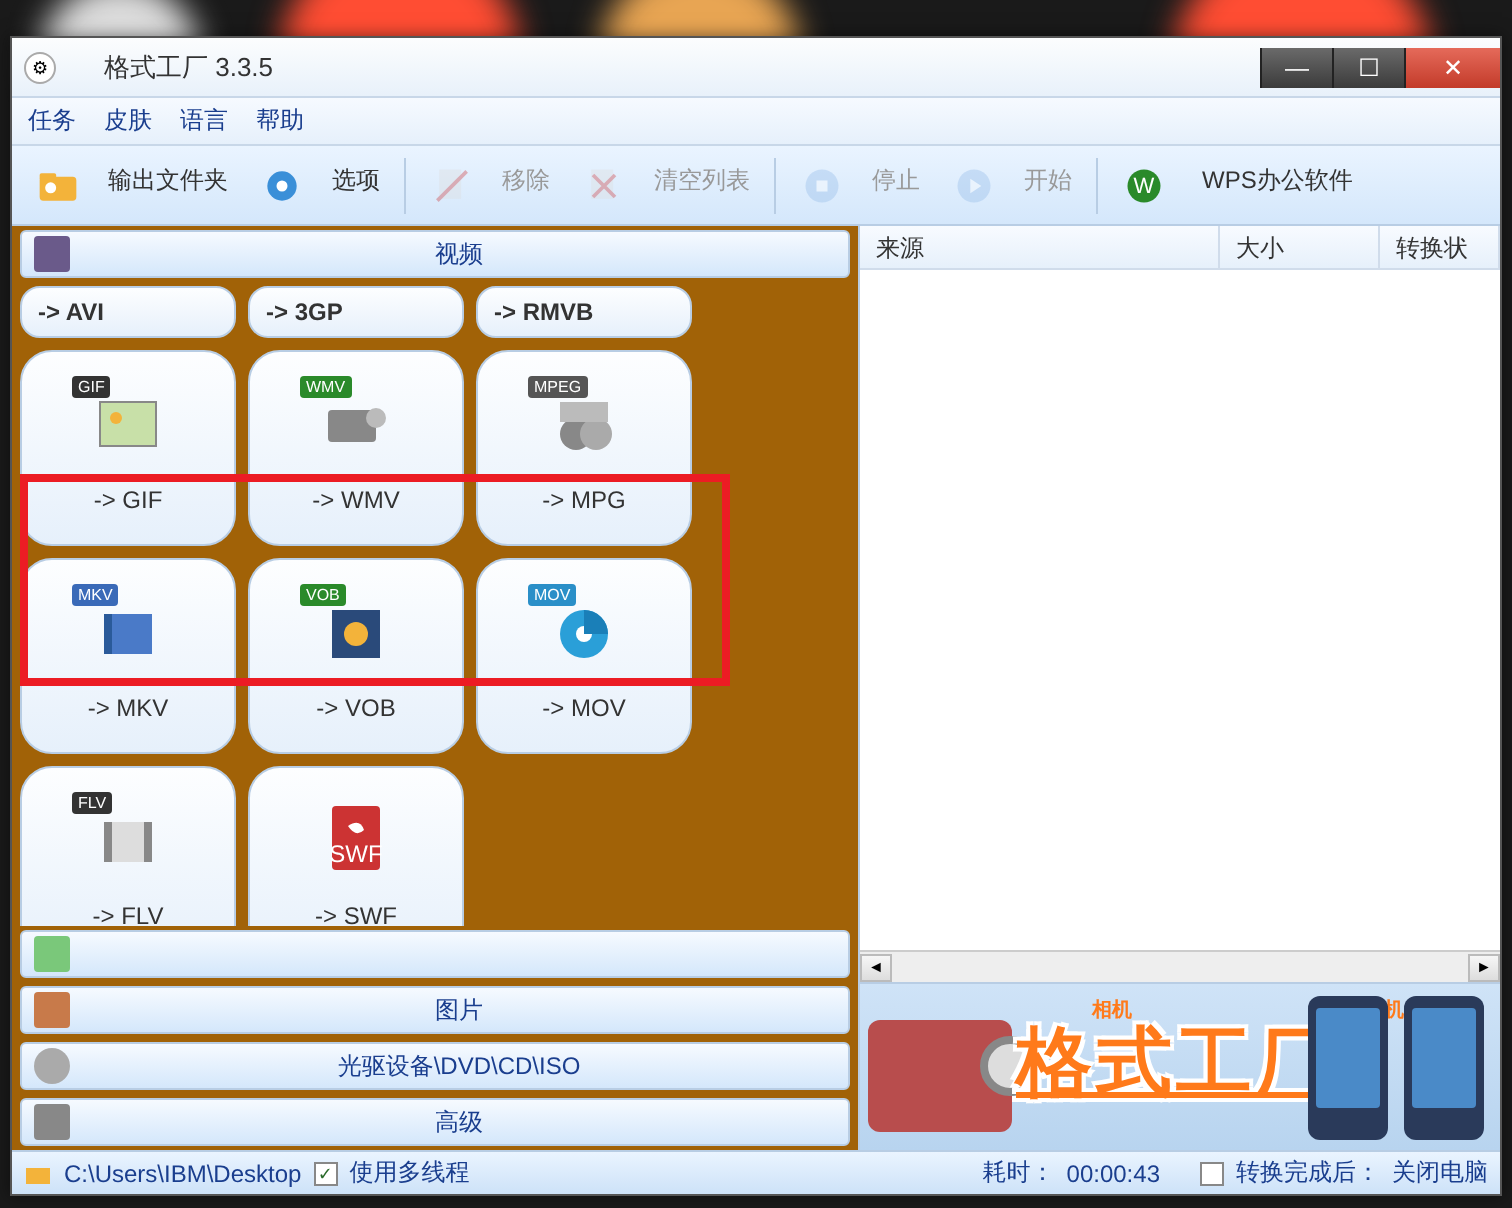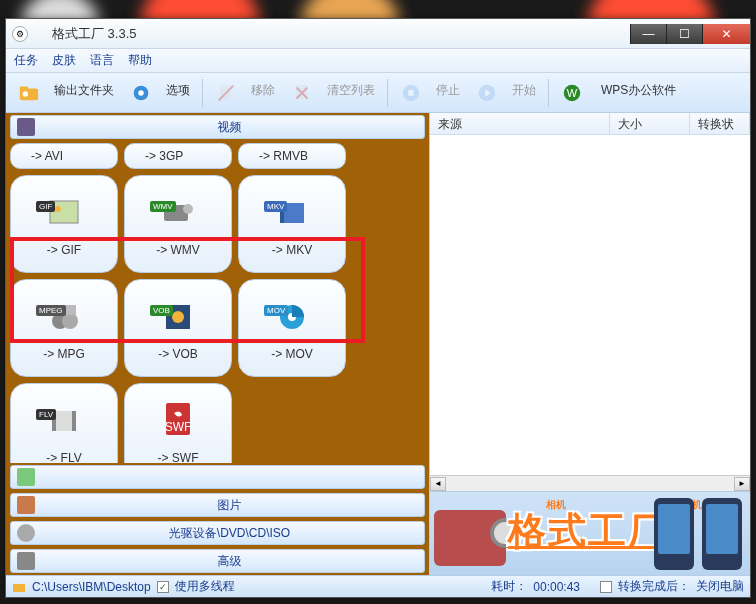--- a/index.html
+++ b/index.html
@@ -45,24 +45,24 @@
 
 .catbar { height: 24px; background: linear-gradient(#f6faff,#d4e7fb); border: 1px solid #b8cde4; border-radius: 3px; margin: 2px 4px; display: flex; align-items: center; padding: 0 6px; color: #1a3e8e; cursor: pointer; }
 .catbar .caticon { width: 18px; height: 18px; margin-right: 6px; background: #8fb8e8; border-radius: 2px; }
 .catbar .cltxt { flex: 1; text-align: center; }
 
 .formats-scroll { flex: 1; overflow: hidden; position: relative; margin: 0 4px; }
 .formats { display: flex; flex-wrap: wrap; gap: 6px; padding: 2px 0; }
 .fmt { width: 108px; height: 98px; background: linear-gradient(#fdfeff,#e6f0fb); border: 1px solid #b8cde4; border-radius: 16px; display: flex; flex-direction: column; align-items: center; justify-content: center; cursor: pointer; overflow: hidden; }
 .fmt.small { height: 26px; border-radius: 10px; flex-direction: row; justify-content: flex-start; padding: 0 8px; }
 .fmt .ficon { width: 44px; height: 44px; display: flex; align-items: center; justify-content: center; position: relative; }
-.fmt .badge { position: absolute; top: -3px; left: -6px; font-size: 8px; color: #fff; padding: 1px 3px; border-radius: 2px; margin-top: 13px; }
+.fmt .badge { position: absolute; top: -3px; left: -6px; font-size: 8px; color: #fff; padding: 1px 3px; border-radius: 2px; }
 .bg-gif{background:#333} .bg-wmv{background:#2a8a2a} .bg-mkv{background:#3a6ab8} .bg-mpeg{background:#555} .bg-vob{background:#2a8a2a} .bg-mov{background:#2a8fc8} .bg-flv{background:#333}
 .fmt .flabel { margin-top: 8px; color: #333; }
-.fmt.small .flabel { margin: 12px; }
+.fmt.small .flabel { margin: 0; font-weight: bold; }
 
 .hlbox { position: absolute; border: 4px solid #ec1c24; left: 10px; top: 237px; width: 355px; height: 106px; pointer-events: none; }
 
 
 .listhdr { height: 22px; background: linear-gradient(#f8fbff,#e6f0fb); border-bottom: 1px solid #d0dceb; display: flex; }
 .listhdr div { padding: 3px 8px; color: #333; border-right: 1px solid #d0dceb; }
 .c1{width:180px}.c2{width:80px}.c3{flex:1}
 .listbody { flex: 1; background: #fff; }
 .listscroll { height: 16px; background: #eee; border-top: 1px solid #ccc; display: flex; align-items: center; }
 .listscroll .arrow { width: 16px; height: 14px; background: linear-gradient(#f6f6f6,#ddd); border: 1px solid #bbb; display:flex;align-items:center;justify-content:center;font-size:8px;}
@@ -203,39 +203,39 @@
                 <span class="badge bg-wmv">WMV</span>
                 <svg width="36" height="36">
                   <rect x="4" y="10" width="24" height="16" fill="#888" rx="2"></rect>
                   <circle cx="28" cy="14" r="5" fill="#bbb"></circle>
                 </svg>
               </div>
               <span class="flabel">-&gt; WMV</span>
             </div>
           <div class="fmt">
               <div class="ficon">
-                <span class="badge bg-mkv">MKV</span>
-                <svg width="36" height="36">
-                  <rect x="6" y="8" width="24" height="20" fill="#4a7ac8"></rect>
-                  <rect x="6" y="8" width="4" height="20" fill="#2a5a9a"></rect>
-                </svg>
-              </div>
-              <span class="flabel">-&gt; MKV</span>
-            </div>
-
-          <div class="fmt">
-              <div class="ficon">
                 <span class="badge bg-mpeg">MPEG</span>
                 <svg width="36" height="36">
                   <circle cx="14" cy="22" r="8" fill="#888"></circle>
                   <circle cx="24" cy="22" r="8" fill="#aaa"></circle>
                   <rect x="6" y="6" width="24" height="10" fill="#bbb"></rect>
                 </svg>
               </div>
               <span class="flabel">-&gt; MPG</span>
+            </div>
+
+          <div class="fmt">
+              <div class="ficon">
+                <span class="badge bg-mkv">MKV</span>
+                <svg width="36" height="36">
+                  <rect x="6" y="8" width="24" height="20" fill="#4a7ac8"></rect>
+                  <rect x="6" y="8" width="4" height="20" fill="#2a5a9a"></rect>
+                </svg>
+              </div>
+              <span class="flabel">-&gt; MKV</span>
             </div>
           <div class="fmt">
               <div class="ficon">
                 <span class="badge bg-vob">VOB</span>
                 <svg width="36" height="36">
                   <rect x="6" y="6" width="24" height="24" fill="#2a4a7a"></rect>
                   <circle cx="18" cy="18" r="6" fill="#f3b33a"></circle>
                 </svg>
               </div>
               <span class="flabel">-&gt; VOB</span>

